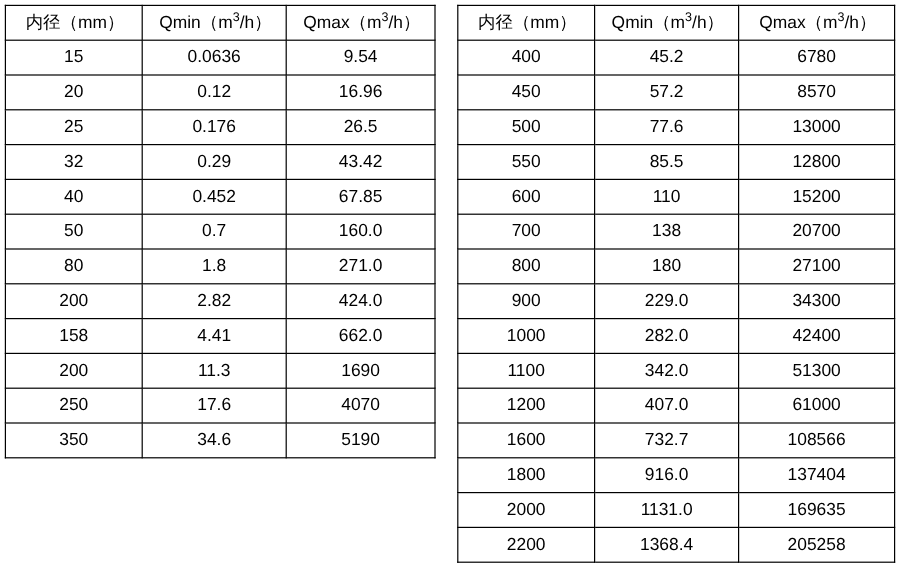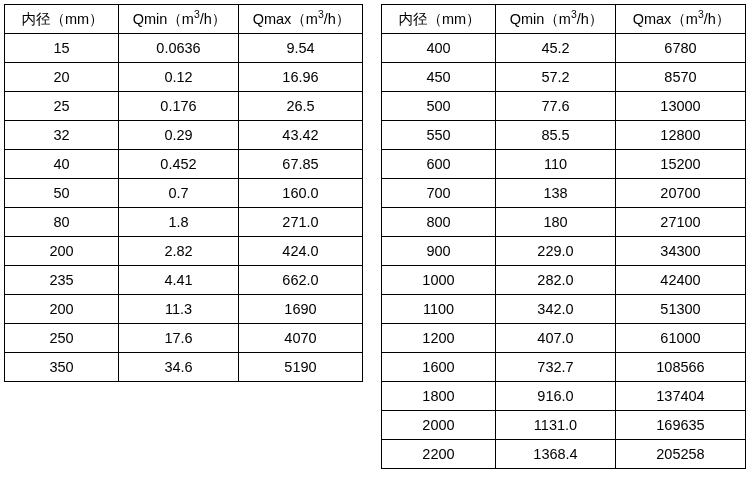--- a/index.html
+++ b/index.html
@@ -118,21 +118,21 @@
             <td>80</td>
             <td>1.8</td>
             <td>271.0</td>
           </tr>
           <tr>
             <td>200</td>
             <td>2.82</td>
             <td>424.0</td>
           </tr>
           <tr>
-            <td>235</td>
+            <td>158</td>
             <td>4.41</td>
             <td>662.0</td>
           </tr>
           <tr>
             <td>200</td>
             <td>11.3</td>
             <td>1690</td>
           </tr>
           <tr>
             <td>250</td>

